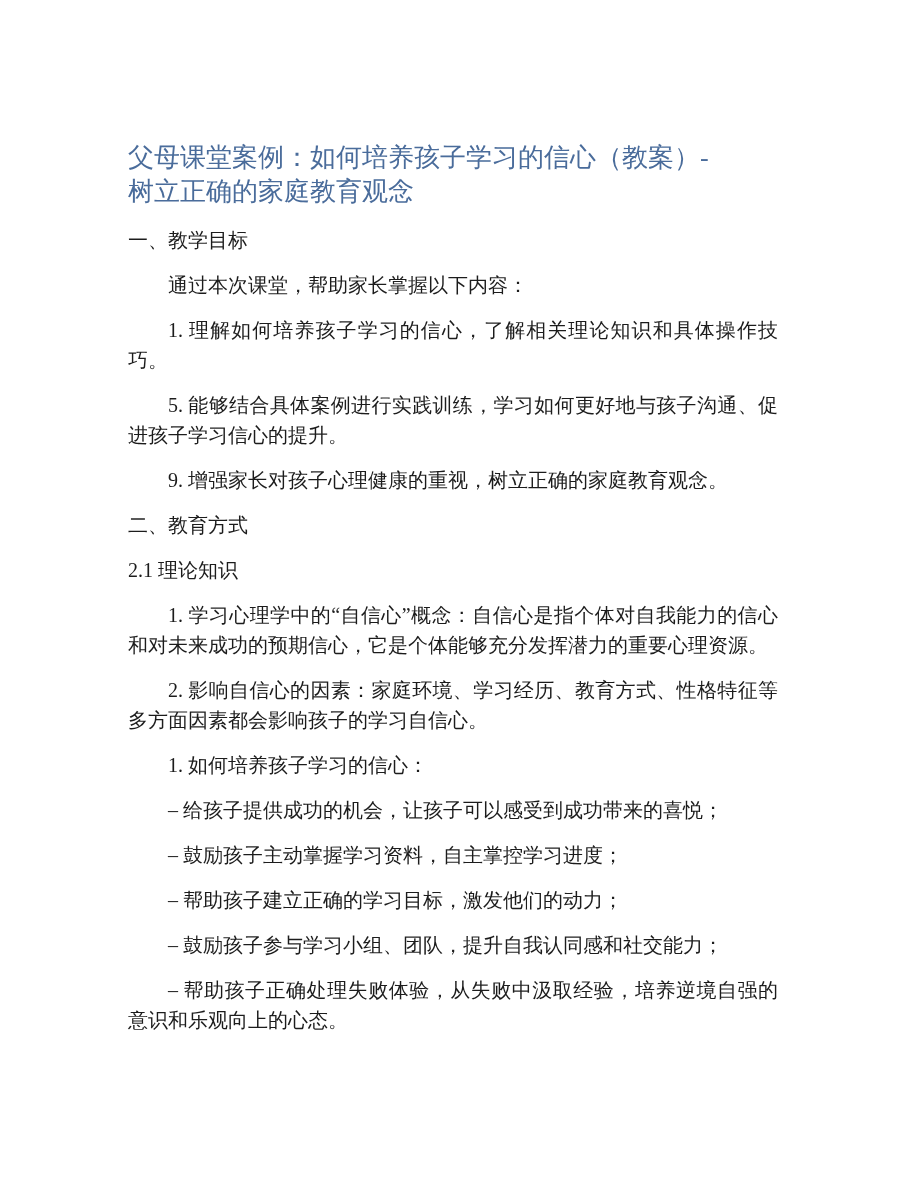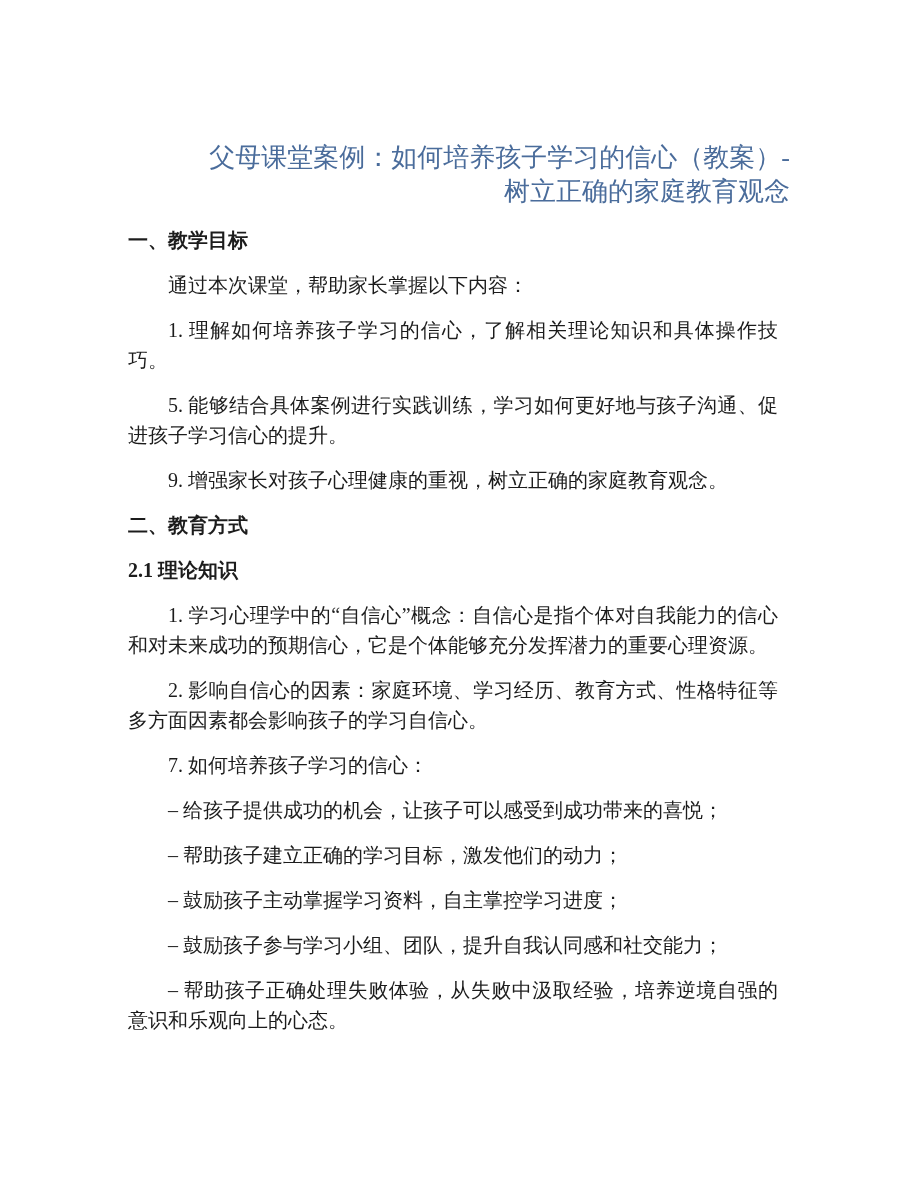--- a/index.html
+++ b/index.html
@@ -12,33 +12,33 @@
     width: 920px;
     height: 1191px;
     background: #ffffff;
     overflow: hidden;
     font-family: "Liberation Serif", "DejaVu Serif", serif;
     color: #1c1c1c;
     box-sizing: border-box;
     padding: 141px 130px 0 128px;
   }
   .doc-title {
-    text-align: right;
+    text-align: left;
     font-size: 26px;
     line-height: 34px;
     font-weight: 400;
     margin: 0 0 16px 0;
   }
   .doc-title .title-line {
     display: block;
   }
   .h1, .h2 {
     font-size: 20px;
     line-height: 30px;
-    font-weight: bold;
+    font-weight: normal;
     color: #1c1c1c;
     margin: 0 0 15px 0;
   }
   .para {
     font-size: 20px;
     line-height: 30px;
     margin: 0 12px 15px 0;
     text-indent: 2em;
     text-align: justify;
     word-break: break-all;
@@ -60,21 +60,21 @@
   <p class="para">1. 理解如何培养孩子学习的信心，了解相关理论知识和具体操作技巧。</p>
   <p class="para">5. 能够结合具体案例进行实践训练，学习如何更好地与孩子沟通、促进孩子学习信心的提升。</p>
   <p class="para">9. 增强家长对孩子心理健康的重视，树立正确的家庭教育观念。</p>
 
   <div class="h1">二、教育方式</div>
 
   <div class="h2">2.1 理论知识</div>
 
   <p class="para">1. 学习心理学中的“自信心”概念：自信心是指个体对自我能力的信心和对未来成功的预期信心，它是个体能够充分发挥潜力的重要心理资源。</p>
   <p class="para">2. 影响自信心的因素：家庭环境、学习经历、教育方式、性格特征等多方面因素都会影响孩子的学习自信心。</p>
-  <p class="para">7. 如何培养孩子学习的信心：</p>
+  <p class="para">1. 如何培养孩子学习的信心：</p>
 
   <p class="para">– 给孩子提供成功的机会，让孩子可以感受到成功带来的喜悦；</p>
+  <p class="para">– 鼓励孩子主动掌握学习资料，自主掌控学习进度；</p>
   <p class="para">– 帮助孩子建立正确的学习目标，激发他们的动力；</p>
-  <p class="para">– 鼓励孩子主动掌握学习资料，自主掌控学习进度；</p>
   <p class="para">– 鼓励孩子参与学习小组、团队，提升自我认同感和社交能力；</p>
   <p class="para">– 帮助孩子正确处理失败体验，从失败中汲取经验，培养逆境自强的意识和乐观向上的心态。</p>
 
 </div>
 
 </body></html>

